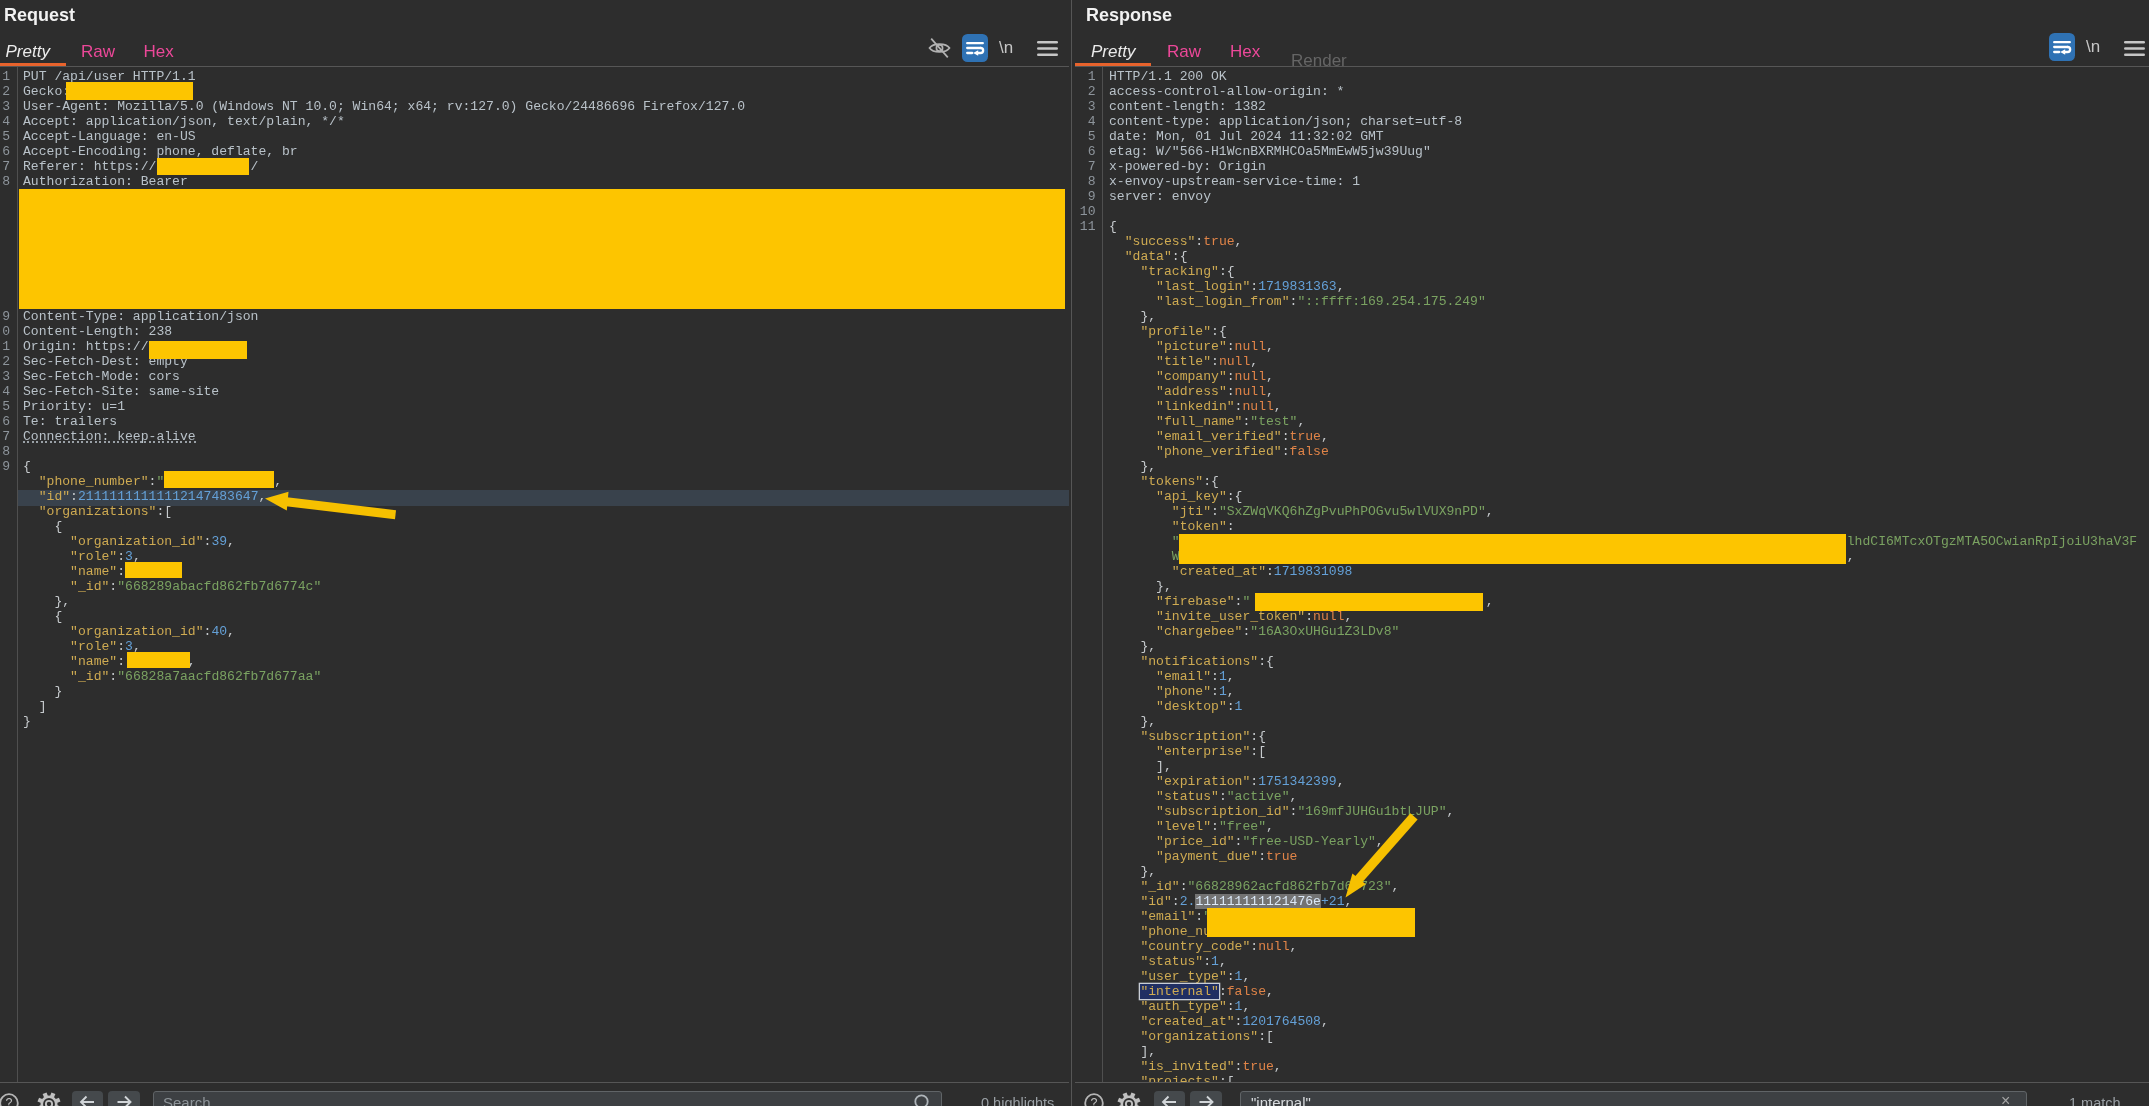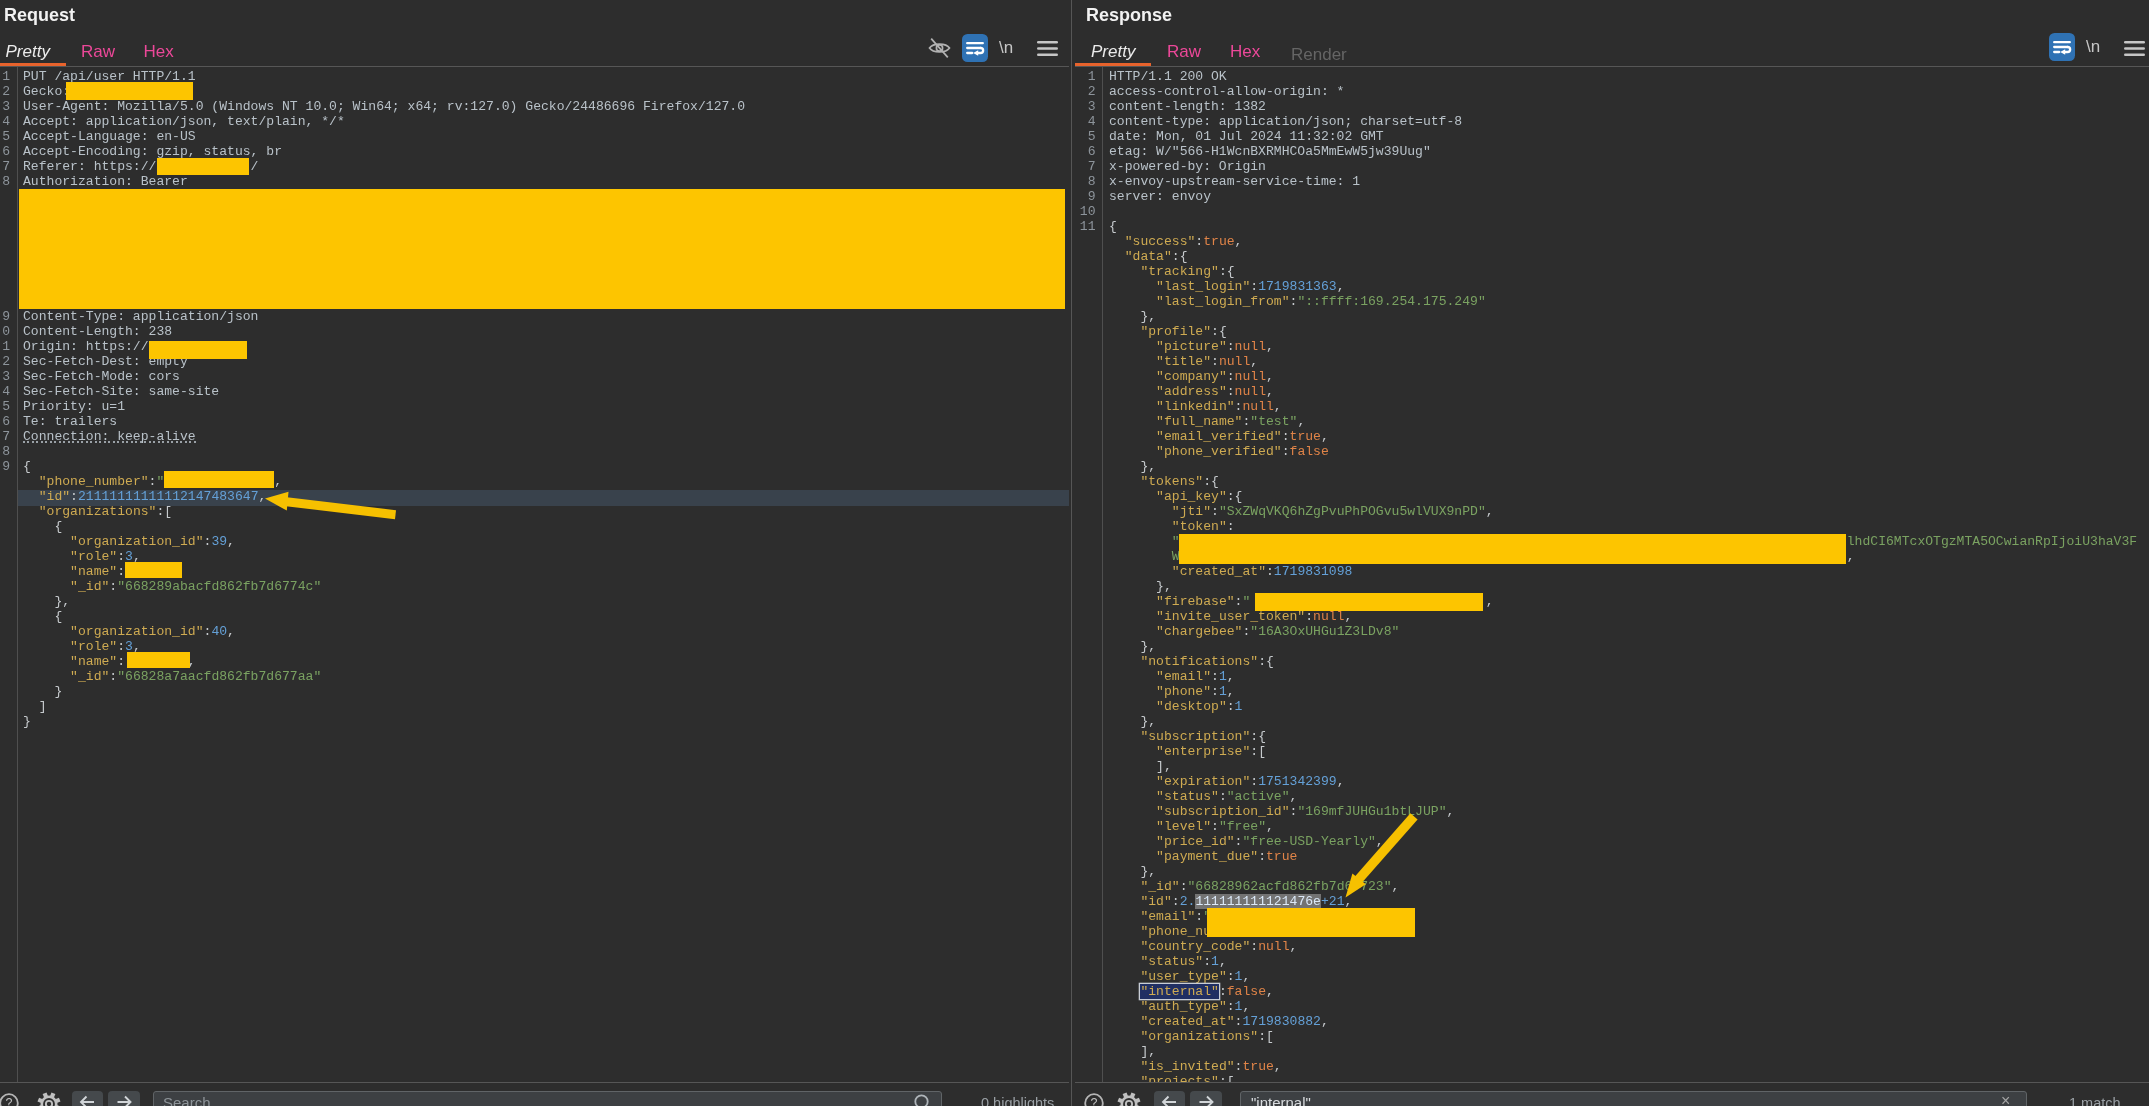--- a/index.html
+++ b/index.html
@@ -32,21 +32,21 @@
 </style></head>
 <body>
 <div class="title" style="left:4px;top:4.5px">Request</div>
 <div class="title" style="left:1086px;top:4.5px">Response</div>
 <div class="tab on" style="left:5.5px;top:41.5px">Pretty</div>
 <div class="tab" style="left:81px;top:41.5px">Raw</div>
 <div class="tab" style="left:143.5px;top:41.5px">Hex</div>
 <div class="tab on" style="left:1091px;top:41.5px">Pretty</div>
 <div class="tab" style="left:1167px;top:41.5px">Raw</div>
 <div class="tab" style="left:1230px;top:41.5px">Hex</div>
-<div class="tab dis" style="left:1291px;top:45px">Render</div>
+<div class="tab dis" style="left:1291px;top:51px">Render</div>
 <div class="uline" style="left:0;width:65.5px"></div>
 <div class="uline" style="left:1075px;width:76px"></div>
 <div class="hline" style="left:0;top:66px;width:1069px;height:1.2px"></div>
 <div class="hline" style="left:1075px;top:66px;width:1074px;height:1.2px"></div>
 <div class="vline" style="left:1070.5px;top:0;width:1.6px;height:1106px"></div>
 <div class="vline" style="left:16.5px;top:67px;width:1px;height:1015px;background:#4f4f4f"></div>
 <div class="vline" style="left:1101.5px;top:67px;width:1px;height:1015px;background:#4f4f4f"></div>
 <div class="hline" style="left:0;top:1082px;width:1069px;height:1px"></div>
 <div class="hline" style="left:1075px;top:1082px;width:1074px;height:1px"></div>
 <svg class="abs" style="left:927px;top:36px" width="25" height="24" viewBox="0 0 25 24">
@@ -137,21 +137,21 @@
 
 
 
 
 </pre>
     <pre class="abs code" style="left:23.0px;top:69.0px"><span class="h">PUT /api/user HTTP/1.1</span>
 <span class="h">Gecko: </span>
 <span class="h">User-Agent: Mozilla/5.0 (Windows NT 10.0; Win64; x64; rv:127.0) Gecko/24486696 Firefox/127.0</span>
 <span class="h">Accept: application/json, text/plain, */*</span>
 <span class="h">Accept-Language: en-US</span>
-<span class="h">Accept-Encoding: gzip, status, br</span>
+<span class="h">Accept-Encoding: phone, deflate, br</span>
 <span class="h">Referer: https://            /</span>
 <span class="h">Authorization: Bearer </span>
 
 
 
 
 
 
 
 
@@ -309,21 +309,21 @@
     <span class="p">},</span>
     <span class="k">"_id"</span><span class="p">:</span><span class="s">"66828962acfd862fb7d67723"</span><span class="p">,</span>
     <span class="k">"id"</span><span class="p">:</span><span class="n">2.</span><span class="n sel">111111111121476e</span><span class="n">+21</span><span class="p">,</span>
     <span class="k">"email"</span><span class="p">:</span><span class="s">"</span>
     <span class="k">"phone_number"</span><span class="p">:</span>
     <span class="k">"country_code"</span><span class="p">:</span><span class="b">null</span><span class="p">,</span>
     <span class="k">"status"</span><span class="p">:</span><span class="n">1</span><span class="p">,</span>
     <span class="k">"user_type"</span><span class="p">:</span><span class="n">1</span><span class="p">,</span>
     <span class="k im">"internal"</span><span class="p">:</span><span class="b">false</span><span class="p">,</span>
     <span class="k">"auth_type"</span><span class="p">:</span><span class="n">1</span><span class="p">,</span>
-    <span class="k">"created_at"</span><span class="p">:</span><span class="n">1719830882</span><span class="p">,</span>
+    <span class="k">"created_at"</span><span class="p">:</span><span class="n">1201764508</span><span class="p">,</span>
     <span class="k">"organizations"</span><span class="p">:[</span>
     <span class="p">],</span>
     <span class="k">"is_invited"</span><span class="p">:</span><span class="b">true</span><span class="p">,</span>
     <span class="k">"projects"</span><span class="p">:[</span></pre>
   </div>
 <div class="ybox" style="left:66px;top:82px;width:127px;height:18px"></div>
 <div class="ybox" style="left:156.5px;top:157.5px;width:92.5px;height:17.5px"></div>
 <div class="ybox" style="left:18.5px;top:188.5px;width:1046.5px;height:120.5px"></div>
 <div class="ybox" style="left:148.5px;top:341px;width:98.5px;height:18px"></div>
 <div class="ybox" style="left:163.5px;top:471px;width:110.5px;height:16.5px"></div>

